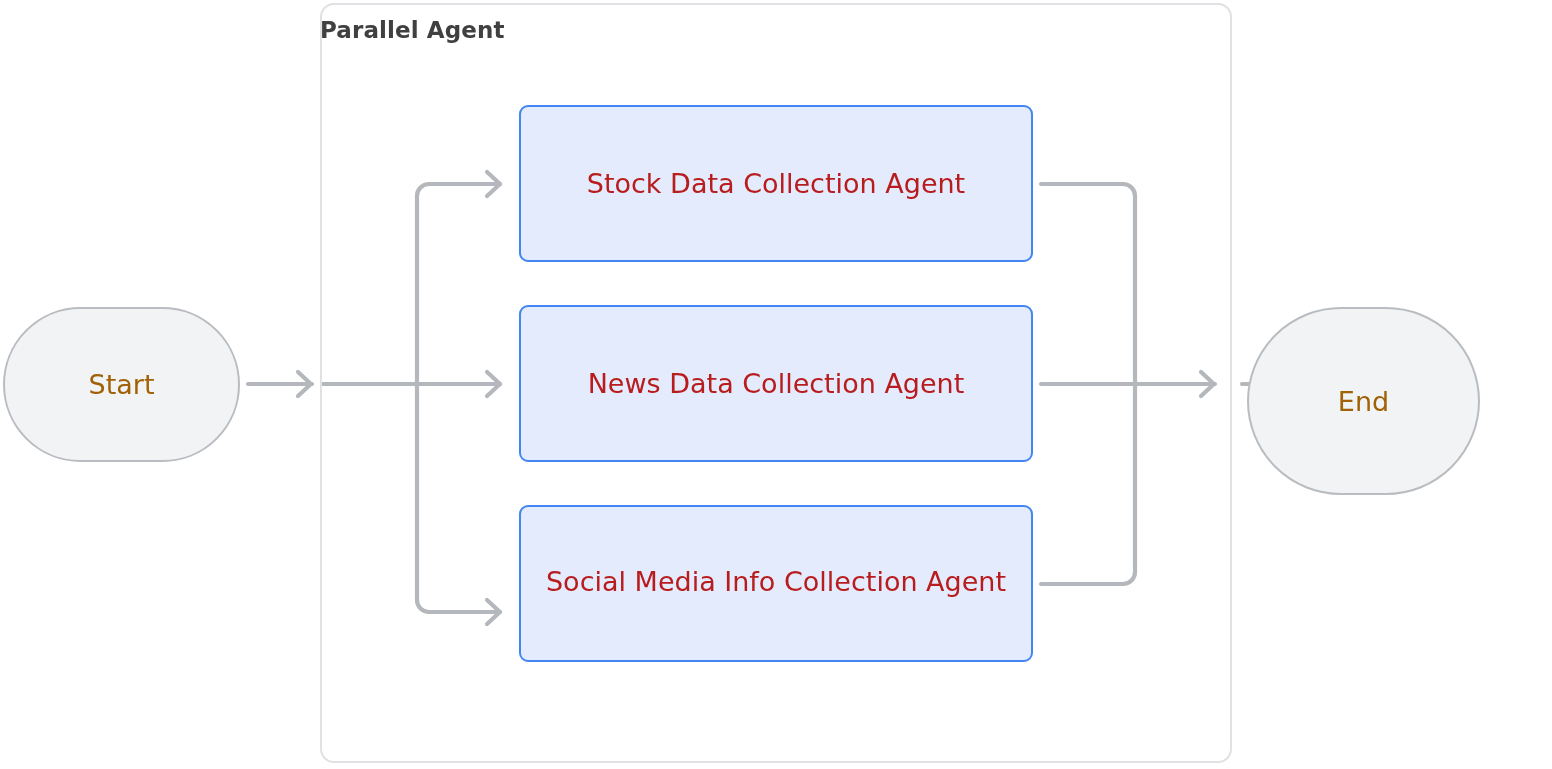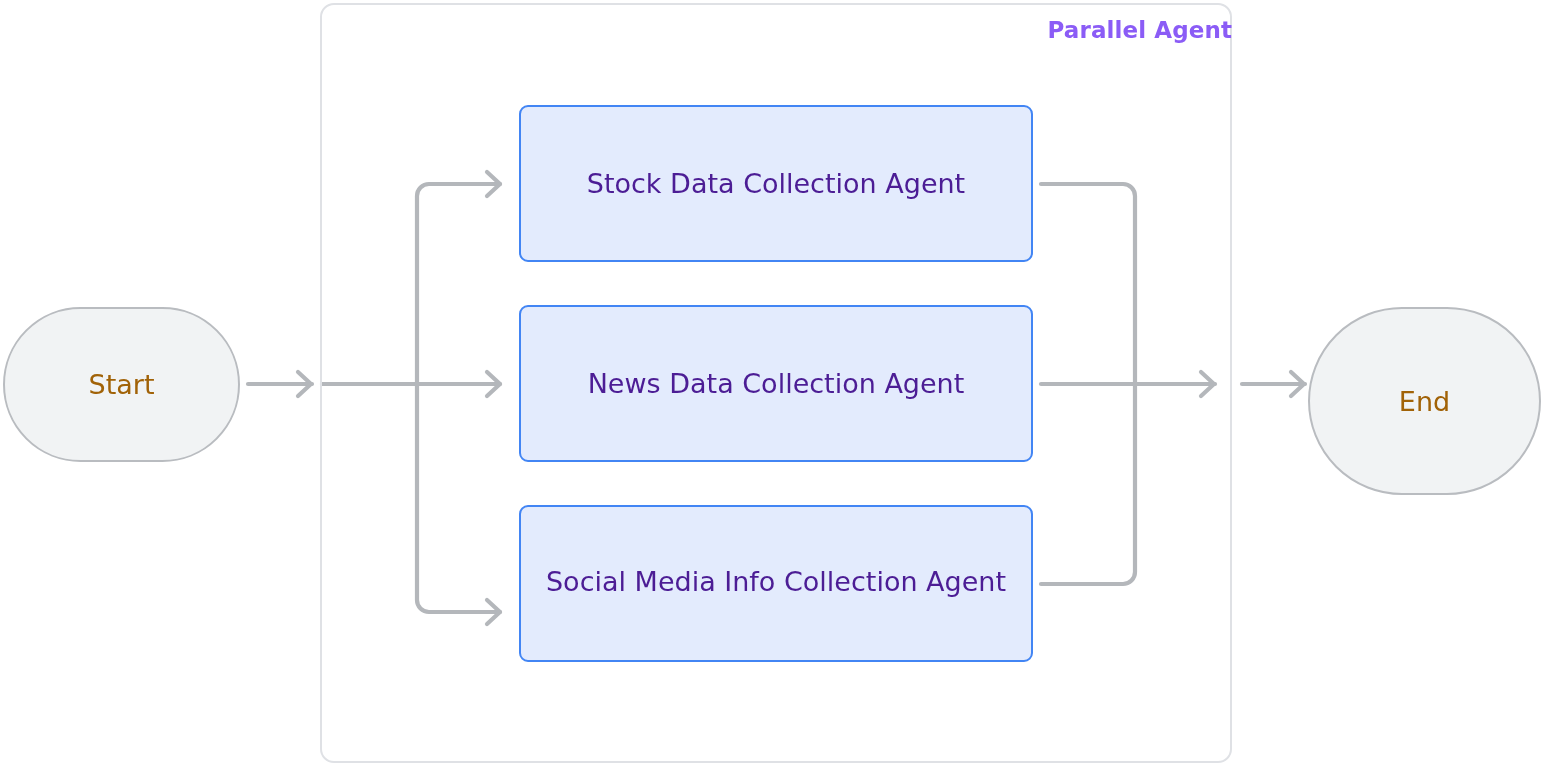--- a/index.html
+++ b/index.html
@@ -21,55 +21,55 @@
     width:912px;height:760px;
     border:2px solid #dfe1e5;
     border-radius:14px;
     background:transparent;
     box-sizing:border-box;
   }
   .group-title{
     position:absolute;
     left:320px;top:17px;
     width:912px;
-    text-align:right;
+    text-align:left;
     font-size:23px;
     font-weight:bold;
-    color:#8b5cf6;
+    color:#404040;
     letter-spacing:.1px;
   }
 
   
   .terminal{
     position:absolute;
     box-sizing:border-box;
     background:#f1f3f4;
     border:2.5px solid #b9bcc0;
     border-radius:999px;
     display:flex;align-items:center;justify-content:center;
     font-size:27px;
     color:#a16207;
   }
   #node-start{left:3px;top:307px;width:237px;height:155px;}
-  #node-end{left:1308px;top:307px;width:233px;height:188px;}
+  #node-end{left:1247px;top:307px;width:233px;height:188px;}
 
   
   .agent-box{
     position:absolute;
     box-sizing:border-box;
     left:519px;
     width:514px;height:157px;
     background:#e3ebfd;
     border:2.6px solid #4285f4;
     border-radius:9px;
     display:flex;align-items:center;justify-content:center;
   }
   .agent-label{
     font-size:27px;
-    color:#4c1d95;
+    color:#b91c1c;
     white-space:nowrap;
   }
   #agent-0{top:105px;}
   #agent-1{top:305px;}
   #agent-2{top:505px;}
   
   #agent-2 .agent-label{position:relative;top:-2px;}
 </style>
 </head>
 <body>

